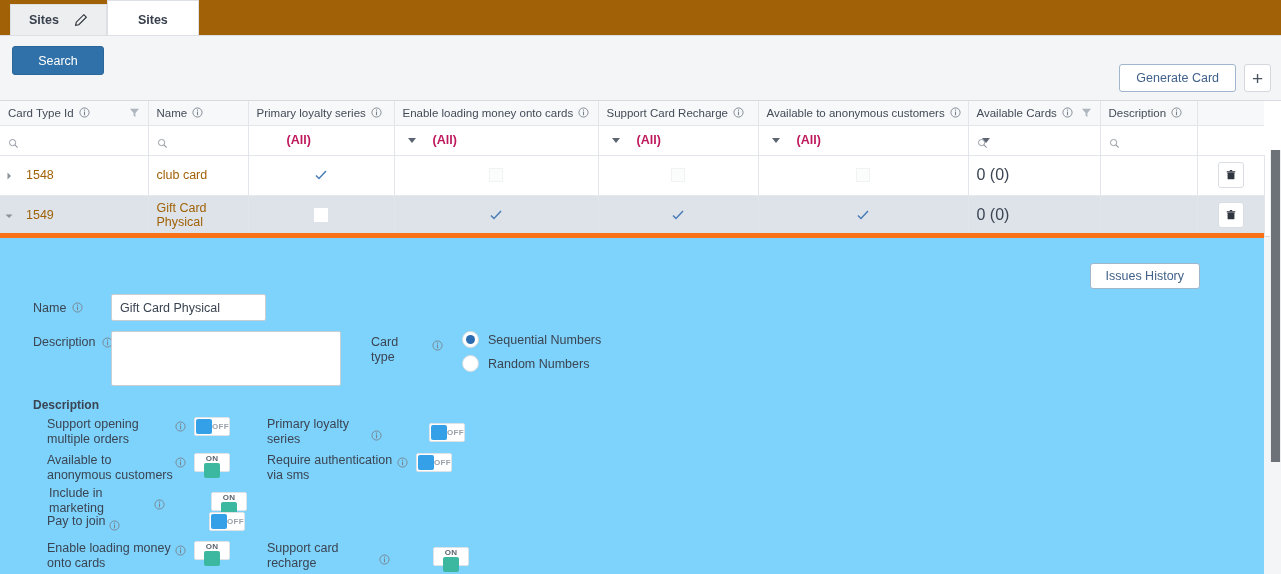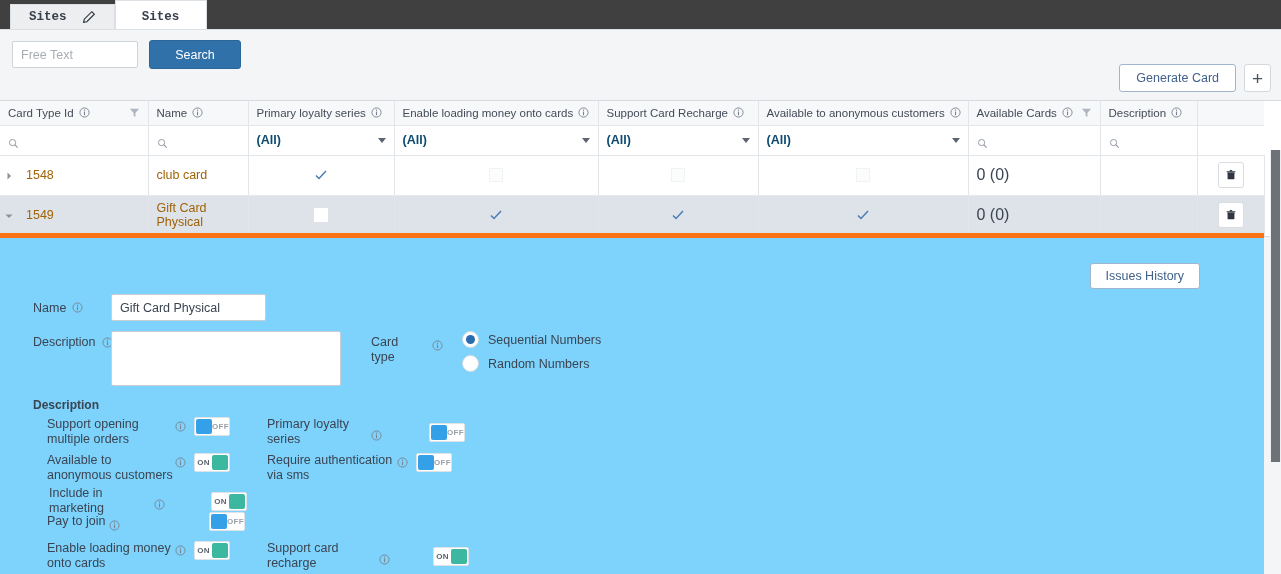--- a/index.html
+++ b/index.html
@@ -7,25 +7,24 @@
     width: 1281px; height: 574px;
     font-family: "Liberation Sans", sans-serif;
     background: #f4f5f6;
     overflow: hidden;
     color: #3b4452;
   }
   .app { position: relative; width: 1281px; height: 574px; background:#f4f5f6; }
 
   
   .tabbar {
-    height: 30px; background:#404040;
+    height: 36px; background:#a16207;
     border-bottom: 1px solid #dcdfe3;
     display: flex; align-items: stretch;
     padding-left: 10px;
-    font-family: Liberation Mono, monospace;
   }
   .tab {
     min-width: 92px; padding: 0 18px;
     display: flex; align-items: center; justify-content: center; gap: 14px;
     font-size: 12.5px; font-weight: bold; color:#39404d;
     background: #eceef0;
     border: 1px solid #dcdfe3; border-bottom: none;
     margin-top: 4px;
     cursor: pointer;
   }
@@ -89,21 +88,21 @@
   .funnel-ic { width:11px; height:11px; flex:none; }
 
   thead tr.filt th {
     height:30px; background:#fff; padding:0 8px;
     border-bottom:1px solid #e2e5e9;
   }
   .filtcell { display:flex; align-items:center; gap:6px; width:100%; }
   .mag-ic { width:11px; height:11px; flex:none; }
   .selectbox {
     display:flex; align-items:center; justify-content:space-between;
-    width:100%; font-size:12.5px; color:#0c4a6e;
+    width:100%; font-size:12.5px; color:#be185d;margin-left:30px;
   }
   .caret { width:0;height:0;border-left:4px solid transparent;border-right:4px solid transparent;border-top:5px solid #5b6470; }
 
   tbody td {
     height:40px; font-size:12.5px; color:#a16207; padding:0 8px;
     border-bottom:1px solid #e6e9ec;
   }
   tr.row1 td { background:#ffffff; }
   tr.row2 td { background:#dde3e9; }
   td.idcell { padding-left:4px; }
@@ -172,21 +171,21 @@
   .tog-lbl { font-size:12.5px; color:#3b4452; line-height:15px; }
   .switch {
     width:36px; height:19px; border:1px solid #dfe3e7; background:#fff;
     border-radius:2px; display:flex; align-items:center; cursor:pointer; flex:none;
   }
   .switch .knob { width:16px; height:15px; border-radius:2px; flex:none; }
   .switch .txt { font-size:8px; font-weight:bold; letter-spacing:.3px; flex:1; text-align:center; }
   .switch.off { justify-content:flex-start; }
   .switch.off .knob { background:#34a0e8; margin-left:1px; }
   .switch.off .txt { color:#9aa1a9; }
-  .switch.on { }
+  .switch.on { flex-direction:column; }
   .switch.on .knob { background:#3cb8a0; margin-right:1px; }
   .switch.on .txt { color:#5b6470; }
 </style>
 </head>
 <body>
 
 <div class="app">
 
   <div class="tabbar">
     <div class="tab">
@@ -196,21 +195,20 @@
             <path d="M11.5 1.8l2.7 2.7-8 8-3.4.7.7-3.4 8-8z" fill="none" stroke="#2b3038" stroke-width="1.2"></path>
           </svg>
       </span>
     </div>
     <div class="tab active">
       <span>Sites</span>
     </div>
   </div>
 
   <div class="searchbar">
-    <input class="freetext" type="text" placeholder="Free Text" style="">
     <button class="searchbtn">Search</button>
   </div>
 
   <div class="actionrow">
     <button class="genbtn">Generate Card</button>
     <div class="plusbtn">
       <span>+</span>
     </div>
   </div>
 

